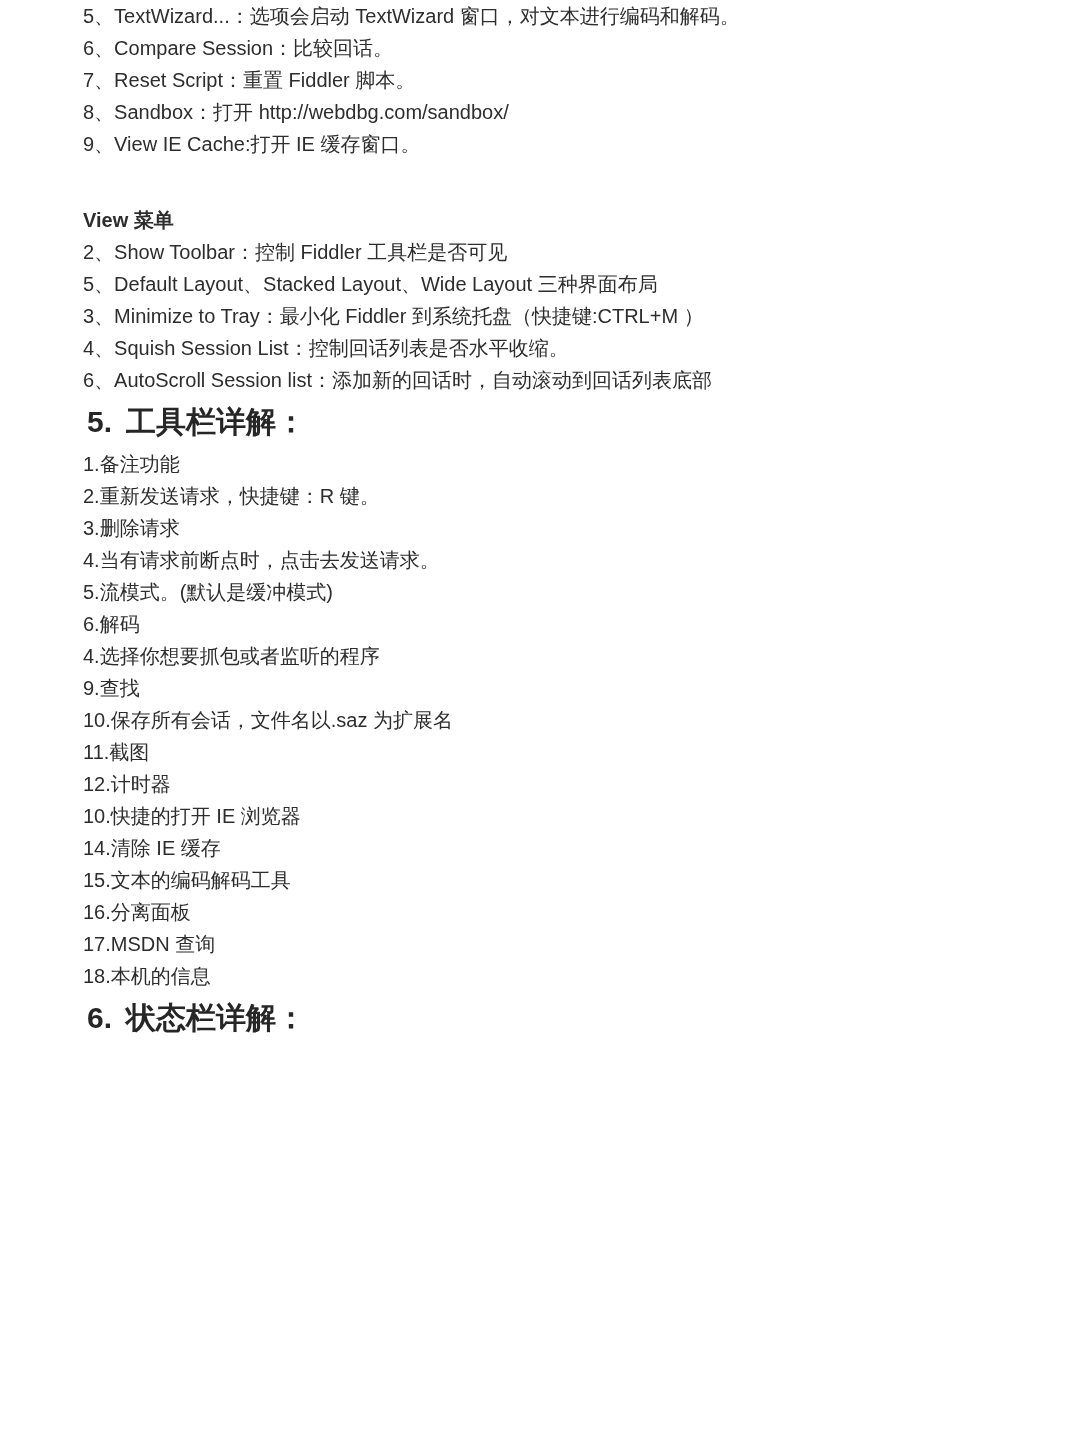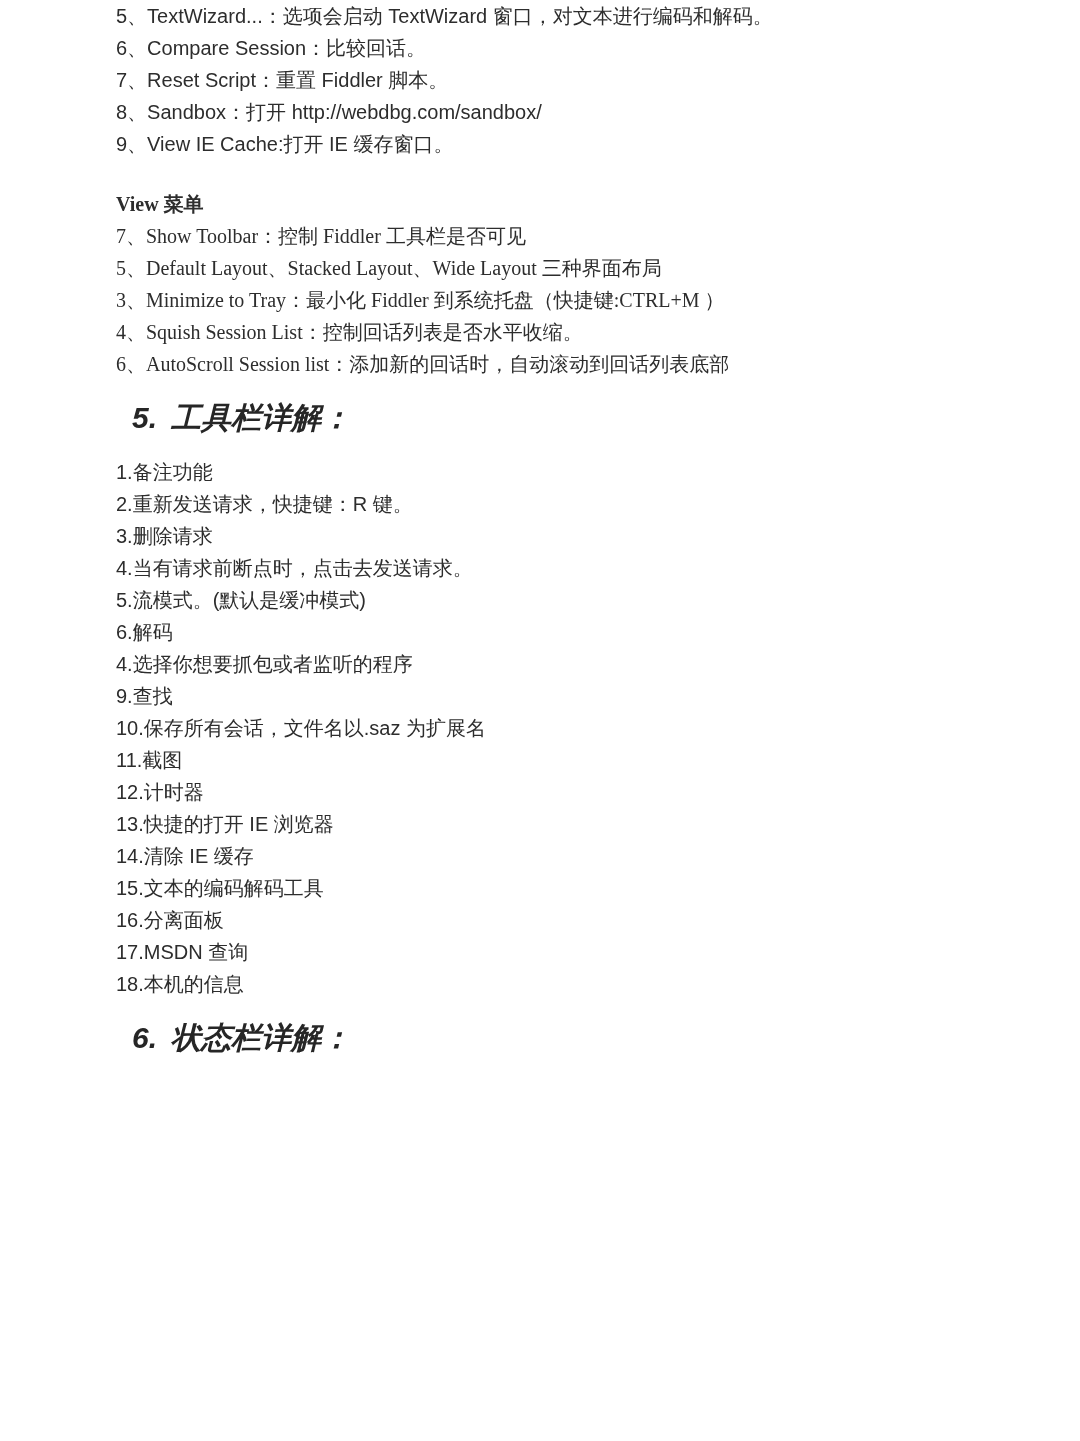--- a/index.html
+++ b/index.html
@@ -11,52 +11,50 @@
     height: 1441px;
     background: #ffffff;
     color: #2d2d2d;
     font-family: "Liberation Sans", "DejaVu Sans", sans-serif;
     overflow: hidden;
   }
   .page {
     box-sizing: border-box;
     width: 956px;
     height: 1441px;
-    padding-left: 116px;
+    padding-left: 83px;
     padding-right: 50px;
   }
   ul.list {
     list-style: none;
     margin: 0;
     padding: 0;
   }
   ul.list li,
   p.sub-heading {
     font-size: 20px;
     line-height: 32px;
     margin: 0;
     white-space: nowrap;
   }
   .top-list {
     padding-top: 8px;
   }
   .view-block {
-    margin-top: 28px;
-    font-family: Liberation Serif, serif;
+    margin-top: 44px;
   }
   p.sub-heading {
     font-weight: bold;
   }
   h2.section-heading {
     font-size: 30px;
     line-height: 44px;
     font-weight: bold;
-    margin: 16px;
+    margin: 4px;
     color: #262626;
-    font-style: italic;
   }
   h2.section-heading .num {
     display: inline-block;
     margin-right: 14px;
   }
   .heading-toolbar {
     margin-top: 116px;
   }
   .toolbar-list {
     margin-top: 38px;
@@ -77,21 +75,21 @@
     <li>5、TextWizard...：选项会启动 TextWizard 窗口，对文本进行编码和解码。</li>
     <li>6、Compare Session：比较回话。</li>
     <li>7、Reset Script：重置 Fiddler 脚本。</li>
     <li>8、Sandbox：打开 http://webdbg.com/sandbox/</li>
     <li>9、View IE Cache:打开 IE 缓存窗口。</li>
   </ul>
 
   <div class="view-block">
     <p class="sub-heading">View 菜单</p>
     <ul class="list">
-      <li>7、Show Toolbar：控制 Fiddler 工具栏是否可见</li>
+      <li>2、Show Toolbar：控制 Fiddler 工具栏是否可见</li>
       <li>5、Default Layout、Stacked Layout、Wide Layout 三种界面布局</li>
       <li>3、Minimize to Tray：最小化 Fiddler 到系统托盘（快捷键:CTRL+M ）</li>
       <li>4、Squish Session List：控制回话列表是否水平收缩。</li>
       <li>6、AutoScroll Session list：添加新的回话时，自动滚动到回话列表底部</li>
     </ul>
   </div>
 
   <h2 class="section-heading heading-toolbar">
     <span class="num">5.</span><span>工具栏详解：</span>
   </h2>
@@ -101,21 +99,21 @@
     <li>2.重新发送请求，快捷键：R 键。</li>
     <li>3.删除请求</li>
     <li>4.当有请求前断点时，点击去发送请求。</li>
     <li>5.流模式。(默认是缓冲模式)</li>
     <li>6.解码</li>
     <li>4.选择你想要抓包或者监听的程序</li>
     <li>9.查找</li>
     <li>10.保存所有会话，文件名以.saz 为扩展名</li>
     <li>11.截图</li>
     <li>12.计时器</li>
-    <li>13.快捷的打开 IE 浏览器</li>
+    <li>10.快捷的打开 IE 浏览器</li>
     <li>14.清除 IE 缓存</li>
     <li>15.文本的编码解码工具</li>
     <li>16.分离面板</li>
     <li>17.MSDN 查询</li>
     <li>18.本机的信息</li>
   </ul>
 
   <h2 class="section-heading heading-statusbar">
     <span class="num">6.</span><span>状态栏详解：</span>
   </h2>

